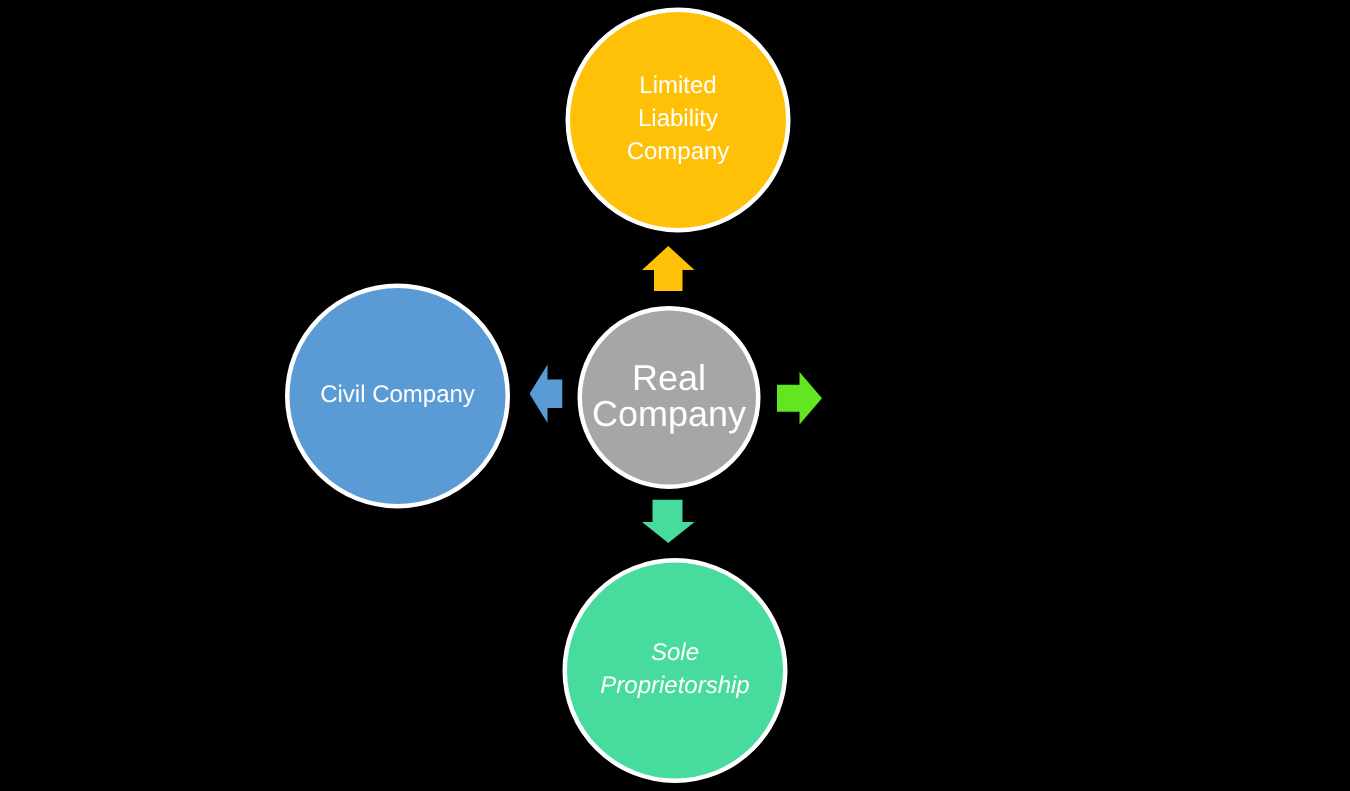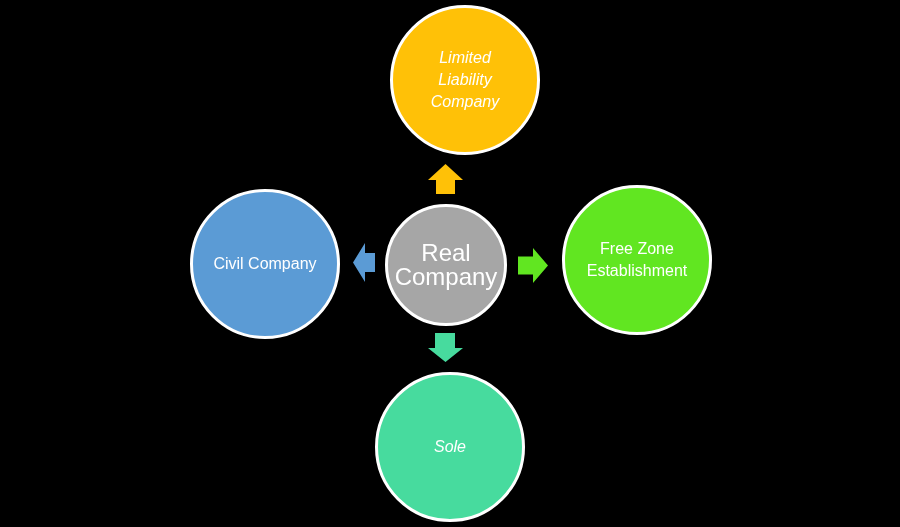--- a/index.html
+++ b/index.html
@@ -25,21 +25,21 @@
     justify-content: center;
     text-align: center;
     color: #ffffff;
   }
   .satellite {
     width: 150px;
     height: 150px;
     font-size: 16px;
     line-height: 22px;
   }
-  .node-top    { left: 390px; top: 5px; font-style: italic;   }
+  .node-top    { left: 377px; top: 5px;   }
   .node-left   { left: 190px; top: 189px; }
   .node-right  { left: 562px; top: 185px; }
   .node-bottom { left: 375px; top: 372px; }
   .node-center {
     left: 385px; top: 204px;
     width: 122px;
     height: 122px;
     font-size: 24px;
     line-height: 24px;
   }
@@ -64,30 +64,25 @@
       <div>Company</div>
     </div>
   </div>
 
   <div class="circle satellite node-left" style="background-color: rgb(91, 155, 213);">
     <div>
       <div>Civil Company</div>
     </div>
   </div>
 
-  <div class="circle satellite node-right" style="background-color: rgb(97, 230, 33);">
-    <div>
-      <div>Free Zone</div>
-      <div>Establishment</div>
-    </div>
-  </div>
 
   <div class="circle satellite node-bottom" style="background-color: rgb(71, 219, 158); font-style: italic;">
     <div>
       <div>Sole</div>
+      <div>Proprietorship</div>
     </div>
   </div>
 
   <div class="circle node-center" style="background-color: rgb(166, 166, 166);">
     <div>
       <div>Real</div>
       <div>Company</div>
     </div>
   </div>
 

